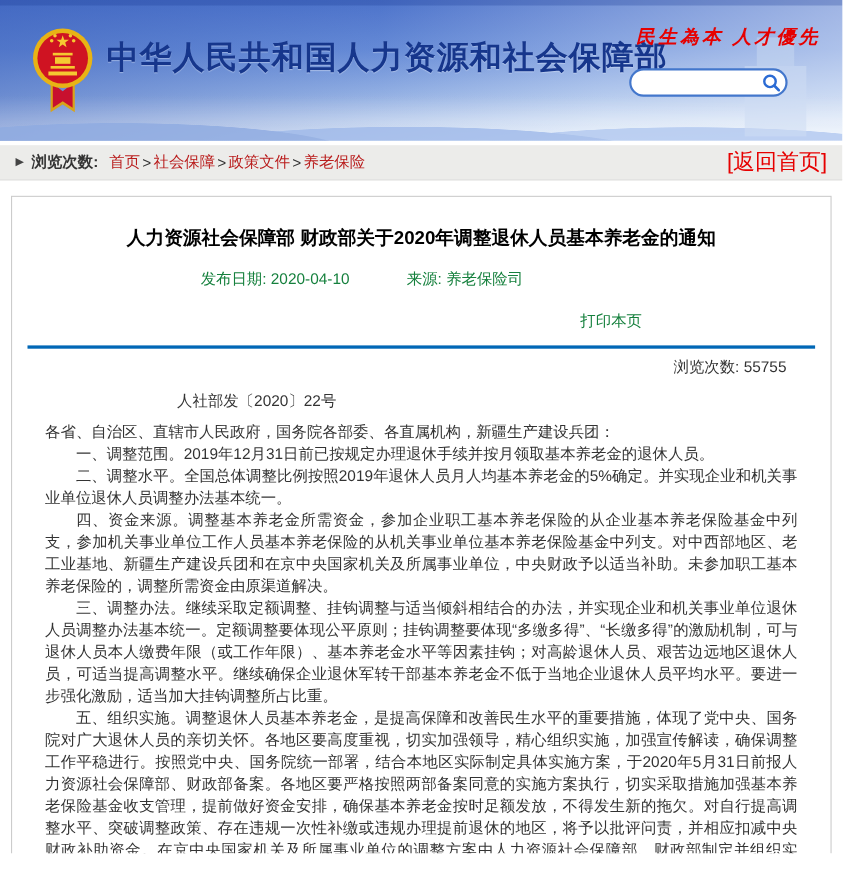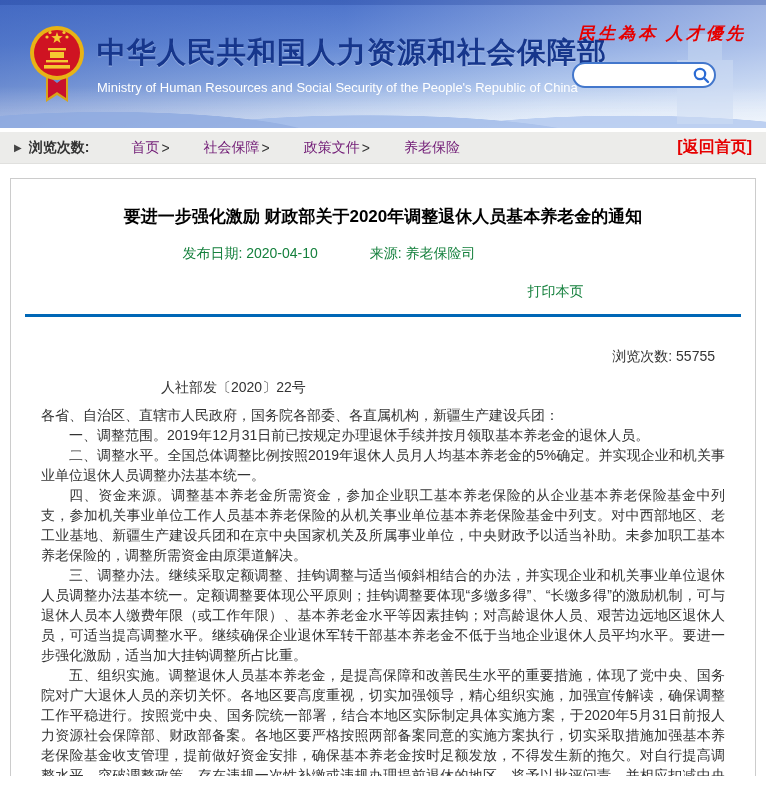--- a/index.html
+++ b/index.html
@@ -54,39 +54,39 @@
   }
   .search-btn { border:none; background:transparent; cursor:pointer; display:flex; align-items:center; padding:0; }
 
   
   .breadcrumb-bar {
     margin-top:4px; height:32px; background:#ececea; border-bottom:1px solid #e0e0de;
     display:flex; align-items:center; padding:0 14px; font-size:14px; color:#333;
   }
   .bc-arrow { color:#444; font-size:10px; margin-right:7px; }
   .bc-label { font-weight:bold; margin-right:10px; }
-  .bc-link { color:#701a75; text-decoration:none; cursor:pointer;margin-left:32px; }
+  .bc-link { color:#b91c1c; text-decoration:none; cursor:pointer; }
   .bc-sep { margin:0 2px; color:#333; }
-  .return-home { margin-left:auto; color:#e60000; text-decoration:none; cursor:pointer; font-size:16px;font-weight:bold; }
+  .return-home { margin-left:auto; color:#e60000; text-decoration:none; cursor:pointer; font-size:20px; }
 
   
   .content-box {
     margin:14px 10px 0; height:700px; background:#fff; border:1px solid #cccccc;
   }
   .article-title {
     margin:26px 40px 0; text-align:center; font-size:17px; font-weight:bold; color:#000;
   }
   .meta-row {
     margin-top:17px; display:flex; justify-content:center; gap:52px;
     font-size:14px; color:#15803d;
   }
   .meta-item { white-space:nowrap; }
   .print-link { cursor:pointer;margin-top:38px; }
   .blue-rule { margin:13px 14px 0; height:3px; background:#0067b6; }
-  .views-row { margin-top:31px; text-align:right; padding-right:40px; font-size:14px; color:#333; }
+  .views-row { margin-top:8px; text-align:right; padding-right:40px; font-size:14px; color:#333; }
   .doc-number { margin-top:13px; padding-left:150px; font-size:14px; color:#333; }
   .body-text {
     margin:8px 30px 0; font-size:14px; line-height:20px; color:#333; text-align:justify;
   }
   .body-text p { margin:0; text-indent:2em; }
   .body-text p.salutation { text-indent:0; }
 </style>
 </head>
 <body>
 
@@ -109,21 +109,20 @@
         <circle cx="40" cy="13" r="1.6" fill="#f5c931"></circle>
         <rect x="21" y="24" width="18" height="2.4" fill="#f5c931"></rect>
         <rect x="23" y="28" width="14" height="6" fill="#f5c931"></rect>
         <rect x="19" y="36" width="22" height="2.4" fill="#f5c931"></rect>
         <rect x="17" y="41" width="26" height="3.6" fill="#f5c931"></rect>
       </svg>
     </div>
 
     <div class="header-titles">
       <div class="site-title">中华人民共和国人力资源和社会保障部</div>
-      <div class="site-subtitle">Ministry of Human Resources and Social Security of the People's Republic of China</div>
     </div>
 
     <div class="slogan">民生為本 人才優先</div>
 
     <div class="search-box">
       <input type="text" placeholder="" style="">
       <button class="search-btn" aria-label="search">
         <svg width="18" height="18" viewBox="0 0 18 18">
           <circle cx="8" cy="8" r="5.2" fill="none" stroke="#2b6bd4" stroke-width="2.2"></circle>
           <line x1="12" y1="12" x2="16" y2="16" stroke="#2b6bd4" stroke-width="2.4" stroke-linecap="round"></line>
@@ -139,21 +138,21 @@
     <span class="bc-sep">&gt;</span>
     <a class="bc-link">社会保障</a>
     <span class="bc-sep">&gt;</span>
     <a class="bc-link">政策文件</a>
     <span class="bc-sep">&gt;</span>
     <a class="bc-link">养老保险</a>
     <a class="return-home">[返回首页]</a>
   </nav>
 
   <main class="content-box">
-    <h1 class="article-title">要进一步强化激励 财政部关于2020年调整退休人员基本养老金的通知</h1>
+    <h1 class="article-title">人力资源社会保障部 财政部关于2020年调整退休人员基本养老金的通知</h1>
 
     <div class="meta-row">
       <span class="meta-item">
         <span>发布日期:</span>
         <span>2020-04-10</span>
       </span>
       <span class="meta-item">
         <span>来源:</span>
         <span>养老保险司</span>
       </span>

